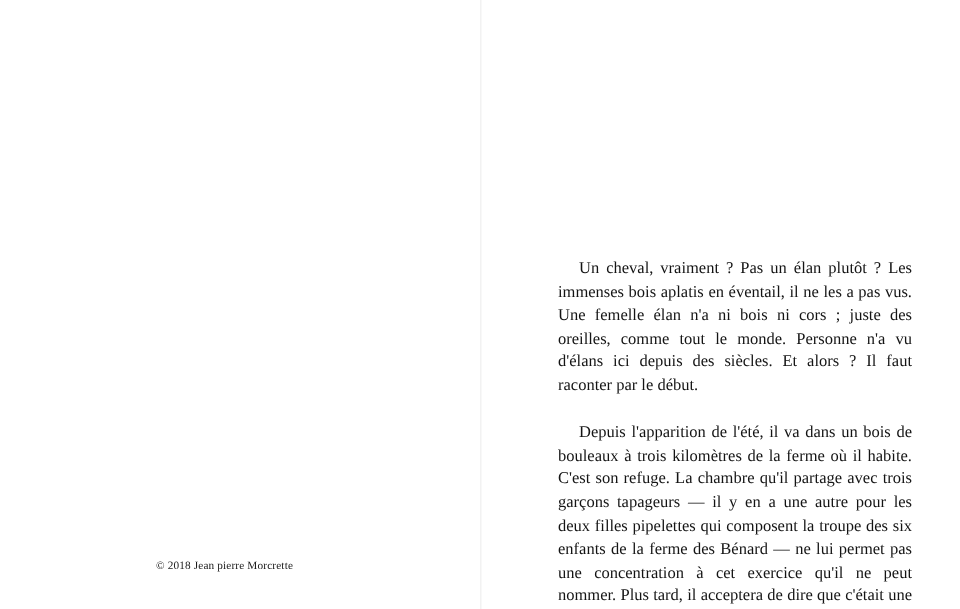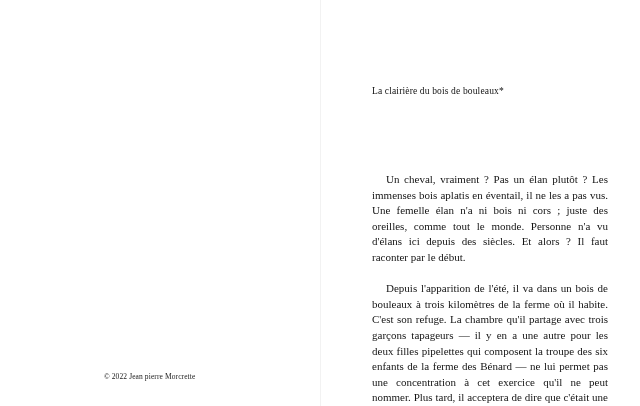--- a/index.html
+++ b/index.html
@@ -75,27 +75,26 @@
   .body-text p + p {
     margin-top: 15.6px;
   }
 </style>
 </head>
 <body>
 
 <div class="spread">
 
   <div class="page page-left">
-    <div class="copyright">© 2022 Jean pierre Morcrette</div>
+    <div class="copyright">© 2018 Jean pierre Morcrette</div>
   </div>
 
   <div class="gutter"></div>
 
   <div class="page page-right">
-    <div class="chapter-title">La clairière du bois de bouleaux*</div>
 
     <div class="body-text">
       <p>Un cheval, vraiment ? Pas un élan plutôt ? Les immenses bois aplatis en éventail, il ne les a pas vus. Une femelle élan n'a ni bois ni cors ; juste des oreilles, comme tout le monde. Personne n'a vu d'élans ici depuis des siècles. Et alors ? Il faut raconter par le début.</p>
       <p>Depuis l'apparition de l'été, il va dans un bois de bouleaux à trois kilomètres de la ferme où il habite. C'est son refuge. La chambre qu'il partage avec trois garçons tapageurs — il y en a une autre pour les deux filles pipelettes qui composent la troupe des six enfants de la ferme des Bénard — ne lui permet pas une concentration à cet exercice qu'il ne peut nommer. Plus tard, il acceptera de dire que c'était une méditation rêveuse. Il</p>
     </div>
   </div>
 
 </div>
 
 </body></html>

